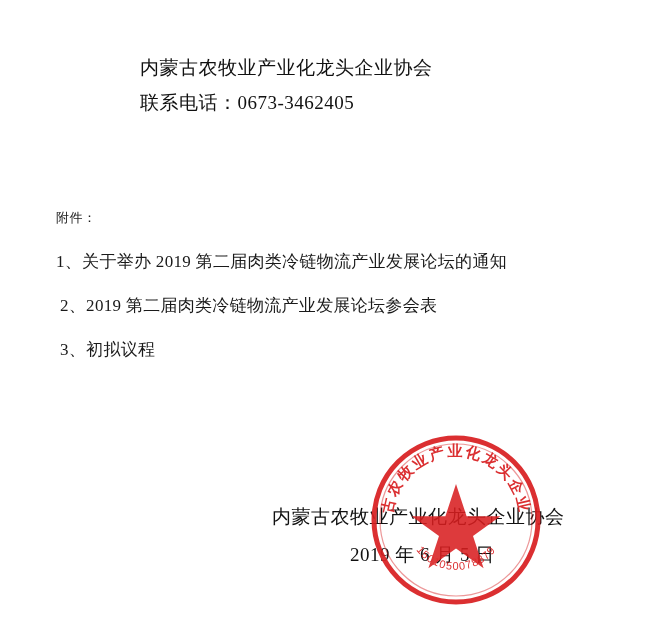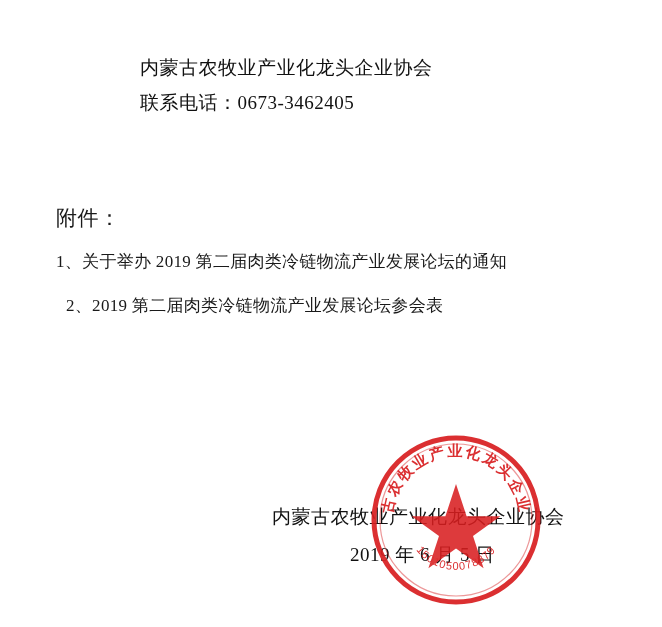--- a/index.html
+++ b/index.html
@@ -42,33 +42,32 @@
   }
 
   
   .attach-block {
     position: absolute;
     left: 56px;
     top: 196px;
     width: 600px;
   }
   .attach-title {
-    font-size: 21px;
+    font-size: 13px;
     line-height: 44px;
     letter-spacing: 0.5px;
   }
   .attach-item {
     font-size: 17px;
     line-height: 44px;
     letter-spacing: 0.3px;
     white-space: nowrap;
   }
   .attach-item.indent2 {
     padding-left: 4px;
-    margin-left: 6px;
   }
 
   
   .sign-block {
     position: absolute;
     left: 272px;
     top: 498px;
     width: 360px;
     text-align: left;
   }
@@ -111,20 +110,21 @@
 
   <div class="contact-block">
     <div class="contact-line">内蒙古农牧业产业化龙头企业协会</div>
     <div class="contact-line mono-num">联系电话：0673-3462405</div>
   </div>
 
   <div class="attach-block">
     <div class="attach-title">附件：</div>
     <div class="attach-item">1、关于举办 2019 第二届肉类冷链物流产业发展论坛的通知</div>
     <div class="attach-item indent2">2、2019 第二届肉类冷链物流产业发展论坛参会表</div>
+    <div class="attach-item indent2">3、初拟议程</div>
   </div>
 
   <div class="sign-block">
     <div class="sign-line">内蒙古农牧业产业化龙头企业协会</div>
     <div class="sign-line sign-date">2019 年 6 月 5 日</div>
   </div>
 
   <div class="seal">
     <svg width="176" height="176" viewBox="0 0 176 176" xmlns="http://www.w3.org/2000/svg">
       <defs>

